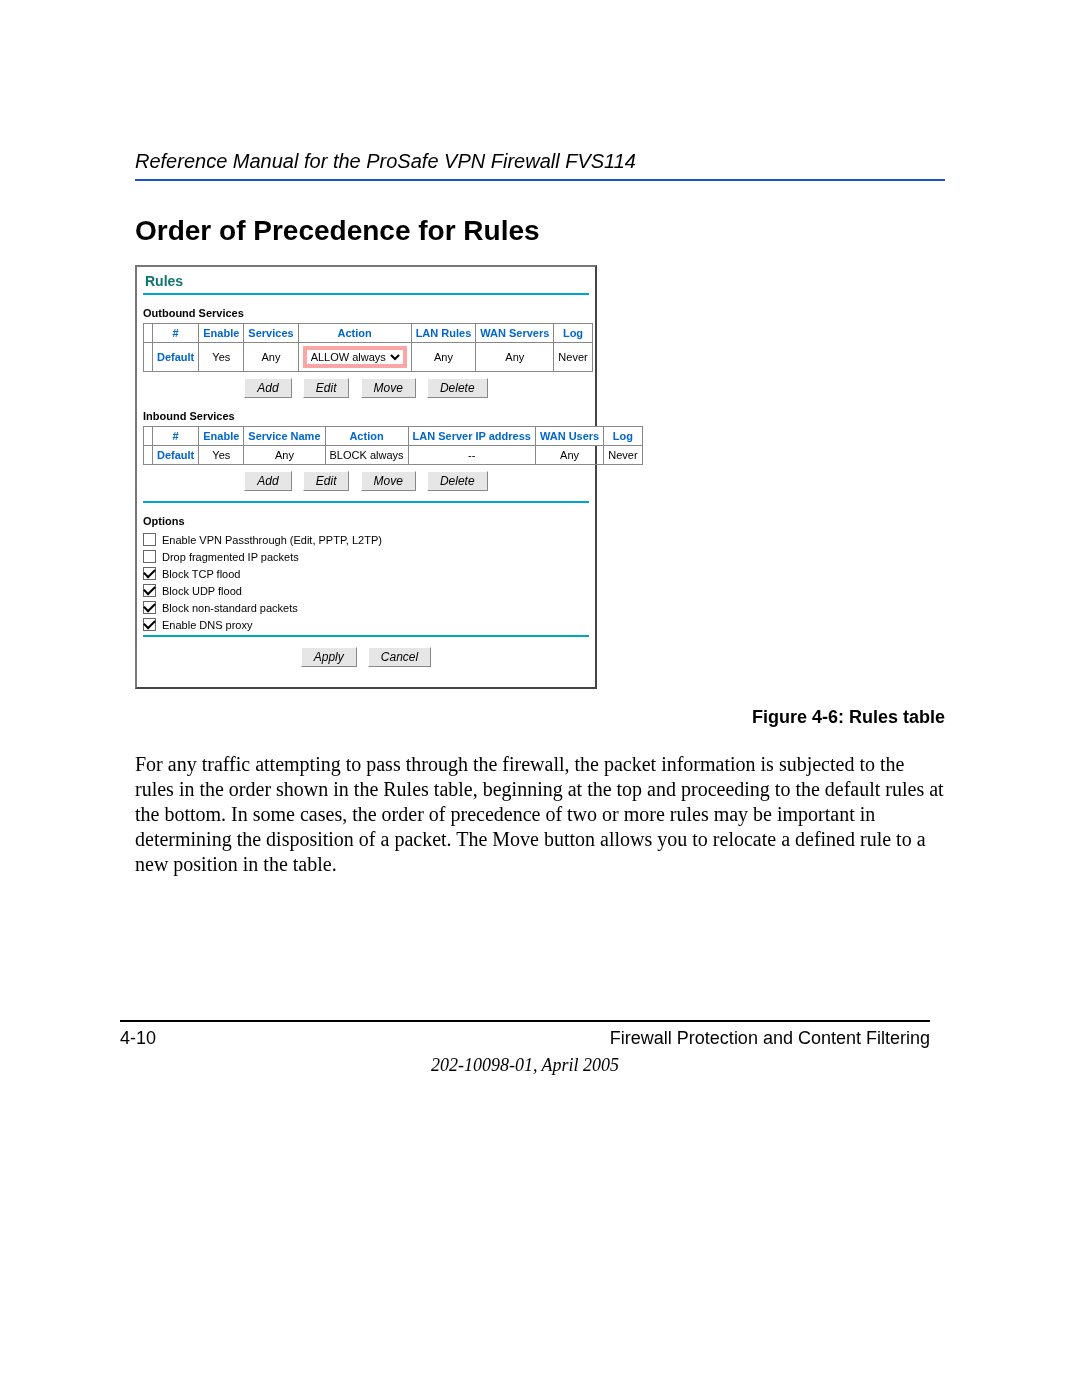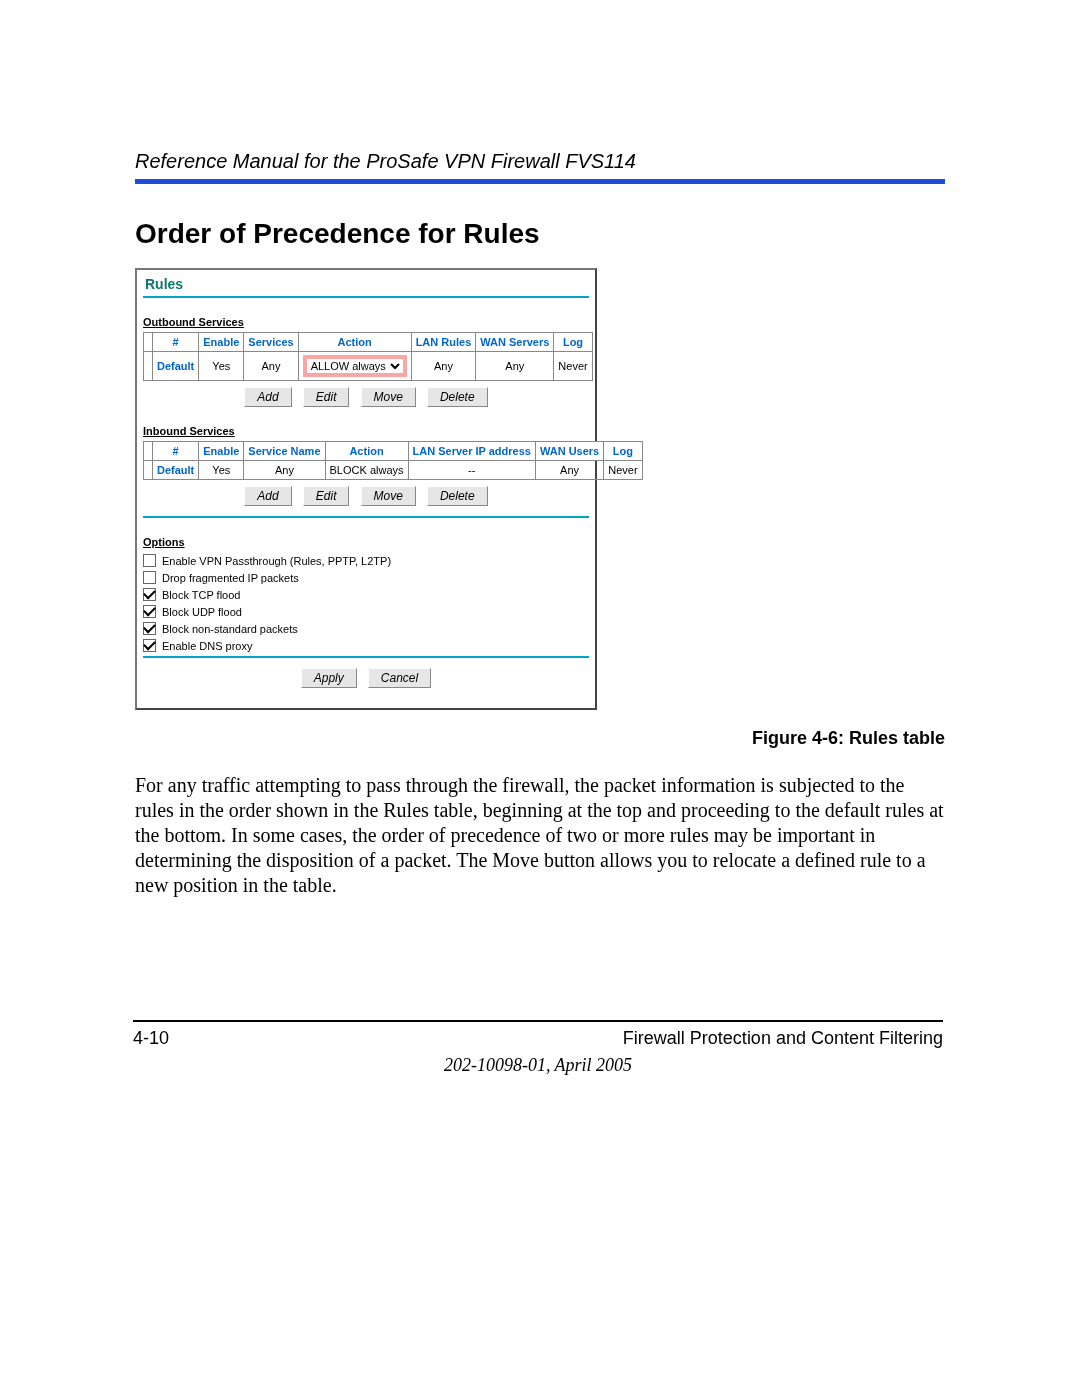--- a/index.html
+++ b/index.html
@@ -10,21 +10,21 @@
     position:relative;
   }
   .page{
     position:absolute;
     left:135px;top:150px;width:810px;
   }
   .running-head{
     font-style:italic;
     font-size:20px;
     padding-bottom:6px;
-    border-bottom:5px solid #1d4ed8;
+    border-bottom:2px solid #1d4ed8;
     font-family:Arial,Helvetica,sans-serif;
   }
   .h2{
     font-family:Arial,Helvetica,sans-serif;
     font-weight:bold;
     font-size:28px;
     margin:34px 0 18px 0;
   }
   .para{
     font-size:20px;
@@ -52,21 +52,21 @@
     box-sizing:content-box;
   }
   .shot .title{
     color:#0f766e;font-weight:bold;font-size:14px;
     padding:0 0 2px 2px;
   }
   .shot hr.sep{
     border:none;border-top:2px solid #00a6c7;margin:2px 0 10px 0;
   }
   .shot .sect{
-    font-weight:bold;font-size:11px;margin:18px 0 4px 0;text-decoration:underline;
+    font-weight:bold;font-size:11px;margin:12px 0 4px 0;
   }
   table.rules{
     border-collapse:collapse;width:100%;
     font-size:11px;
   }
   table.rules th,table.rules td{
     border:1px solid #888;
     padding:3px 4px;
     text-align:center;
     white-space:nowrap;
@@ -106,21 +106,21 @@
   .cb.checked::after{
     content:"";
     width:9px;height:5px;
     border-left:2px solid #000;border-bottom:2px solid #000;
     transform:rotate(-45deg) translate(1px,-1px);
   }
 
   
   .footer{
     position:absolute;
-    left:133px;width:810px;top:1020px;
+    left:120px;width:810px;top:1020px;
   }
   .footer .rule{border-top:2px solid #000;margin-bottom:6px;}
   .footer .row{
     display:flex;justify-content:space-between;
     font-family:Arial,Helvetica,sans-serif;font-size:18px;
   }
   .footer .date{
     text-align:center;font-style:italic;
     font-size:18px;margin-top:6px;
     font-family:"Times New Roman",Times,serif;
@@ -205,21 +205,21 @@
       <span class="btn">Edit</span>
       <span class="btn">Move</span>
       <span class="btn">Delete</span>
     </div>
 
     <hr class="sep">
     <div class="sect">Options</div>
     <div class="opts" id="opts-container">
         <div class="optrow">
           <span class="cb"></span>
-          <span>Enable VPN Passthrough (Rules, PPTP, L2TP)</span>
+          <span>Enable VPN Passthrough (Edit, PPTP, L2TP)</span>
         </div>
         <div class="optrow">
           <span class="cb"></span>
           <span>Drop fragmented IP packets</span>
         </div>
         <div class="optrow">
           <span class="cb checked"></span>
           <span>Block TCP flood</span>
         </div>
         <div class="optrow">

